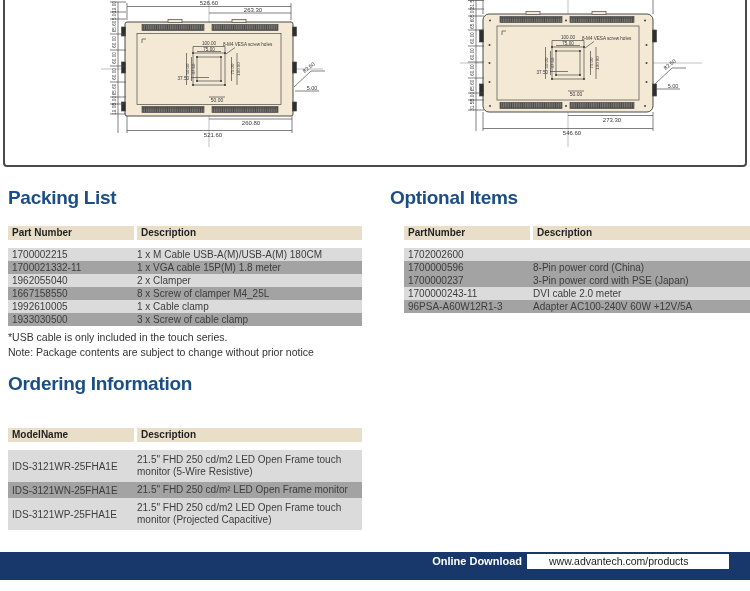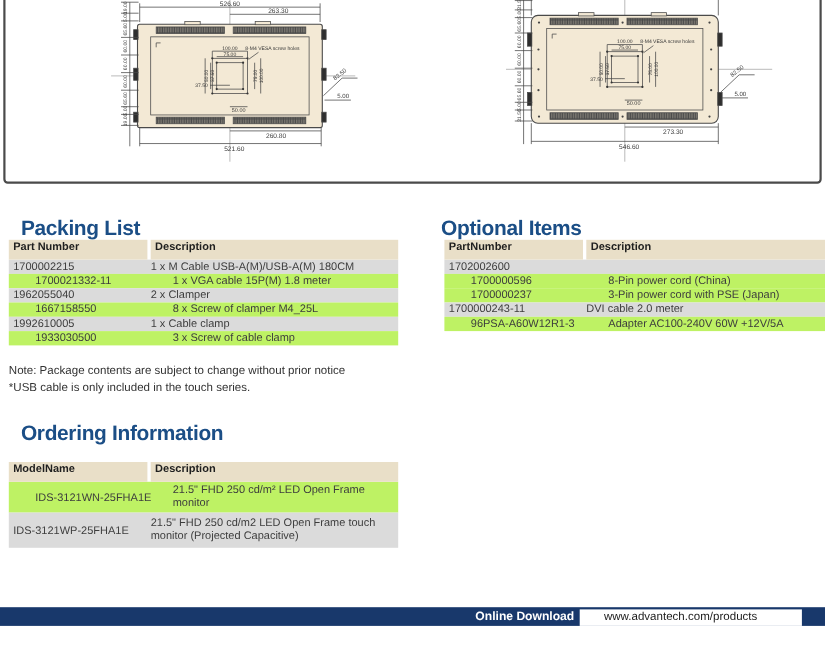--- a/index.html
+++ b/index.html
@@ -8,40 +8,40 @@
 
   
   .top-box{position:absolute;left:3px;top:-14px;width:744px;height:181px;
            border:2px solid #4a4a4a;border-radius:4px;box-sizing:border-box;background:#fff;}
   svg.draw{position:absolute;top:0;}
   svg.draw .panel{fill:#f3e9d5;stroke:#4a4a4a;stroke-width:1;}
   svg.draw line,svg.draw rect,svg.draw path{stroke:#4a4a4a;}
   svg.draw text{fill:#3a3a3a;stroke:none;font-family:"Liberation Sans",sans-serif;}
 
   
-  .h-title{position:absolute;margin:11px;font-size:19px;font-weight:bold;color:#1b4e86;letter-spacing:-0.3px;}
+  .h-title{position:absolute;margin:0;font-size:19px;font-weight:bold;color:#1b4e86;letter-spacing:-0.3px;}
 
   
   .tbl{position:absolute;font-size:10px;color:#3d3d3d;}
-  .thr{display:flex;height:18px;line-height:14px;font-weight:bold;color:#1f1f1f;}
+  .thr{display:flex;height:30px;line-height:14px;font-weight:bold;color:#1f1f1f;align-items:center;}
   .th{background:#e9dfc8;padding-left:4px;box-sizing:border-box;}
   .th.c1{width:126px;margin-right:3px;}
   .th.c2{flex:1;}
   .tr{display:flex;align-items:center;}
   .tr.h1{height:13px;}
   .tr.h2{height:32px;}
   .tr.dark{background:#dbdbdb;}
-  .tr.light{background:#bef264;padding-left:20px;}
+  .tr.light{background:#a3a3a3;}
   .td{box-sizing:border-box;}
   .td.c1{width:129px;padding-left:4px;}
   .td.c2{flex:1;line-height:12px;padding-right:4px;}
   .notes{position:absolute;font-size:10.5px;line-height:15px;color:#333;}
 
   
-  .footer-bar{position:absolute;left:0;top:552px;width:750px;height:17px;background:#18386b;}
+  .footer-bar{position:absolute;left:0;top:552px;width:750px;height:28px;background:#18386b;}
   .dl-label{position:absolute;left:380px;top:0;width:142px;height:19px;line-height:19px;
             text-align:right;color:#ffffff;font-weight:bold;font-size:11px;}
   .dl-box{position:absolute;left:527px;top:2px;width:180px;height:15px;background:#ffffff;
           font-size:10.5px;line-height:15px;padding-left:22px;color:#1d1d1d;overflow:hidden;white-space:nowrap;}
 </style>
 </head>
 <body>
 
 <div class="page">
 
@@ -274,22 +274,22 @@
       <div class="td c1">1992610005</div>
       <div class="td c2">1 x Cable clamp</div>
     </div>
     <div class="tr h1 light">
       <div class="td c1">1933030500</div>
       <div class="td c2">3 x Screw of cable clamp</div>
     </div>
   </div>
 
   <div class="notes" style="left:8px;top:330px;width:360px;">
+    <div>*USB cable is only included in the touch series.</div>
     <div>Note: Package contents are subject to change without prior notice</div>
-    <div>*USB cable is only included in the touch series.</div>
   </div>
 
   <h2 class="h-title" style="left:390px;top:187px;">Optional Items</h2>
 
   <div class="tbl" style="left:404px;top:218px;width:356px;">
     <div class="thr">
       <div class="th c1">PartNumber</div>
       <div class="th c2">Description</div>
     </div>
     <div class="tr h1 dark">
@@ -313,21 +313,25 @@
     </div>
   </div>
 
   <h2 class="h-title" style="left:8px;top:373px;">Ordering Information</h2>
 
   <div class="tbl" style="left:8px;top:404px;width:354px;margin-top:16px;">
     <div class="thr">
       <div class="th c1">ModelName</div>
       <div class="th c2">Description</div>
     </div>
-    <div class="tr dark light" style="height:28px;">
+    <div class="tr h2 dark">
+      <div class="td c1">IDS-3121WR-25FHA1E</div>
+      <div class="td c2">21.5" FHD 250 cd/m2 LED Open Frame touch monitor (5-Wire Resistive)</div>
+    </div>
+    <div class="tr dark light" style="height:16px;">
       <div class="td c1">IDS-3121WN-25FHA1E</div>
       <div class="td c2">21.5" FHD 250 cd/m² LED Open Frame monitor</div>
     </div>
     <div class="tr h2 dark">
       <div class="td c1">IDS-3121WP-25FHA1E</div>
       <div class="td c2">21.5" FHD 250 cd/m2 LED Open Frame touch monitor (Projected Capacitive)</div>
     </div>
   </div>
 
   <div class="footer-bar">

